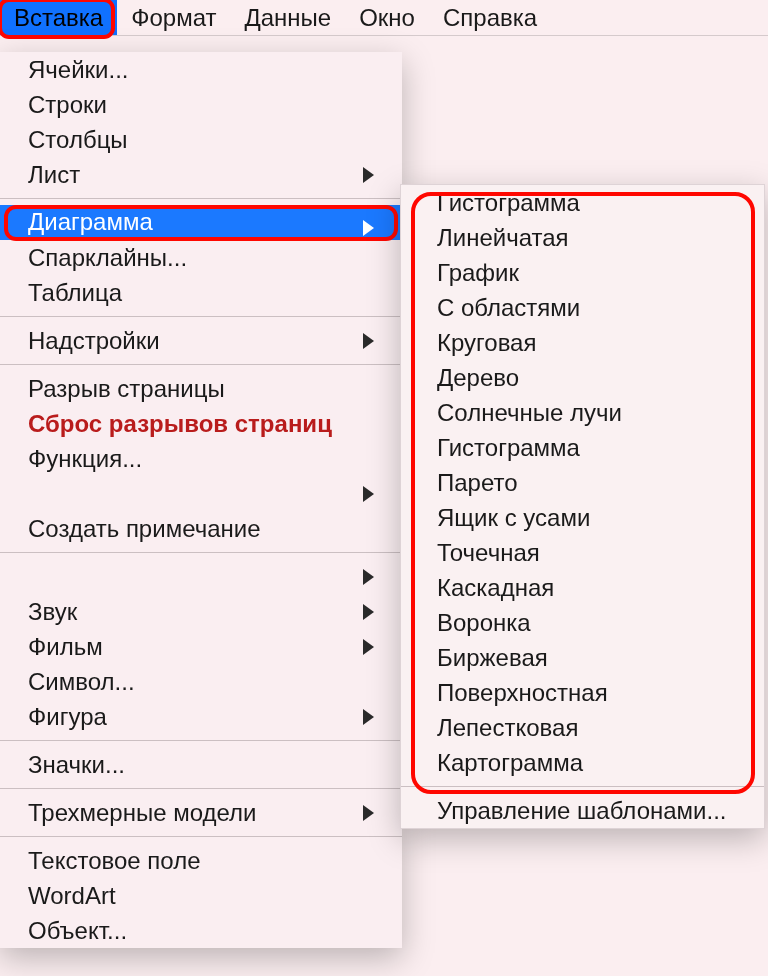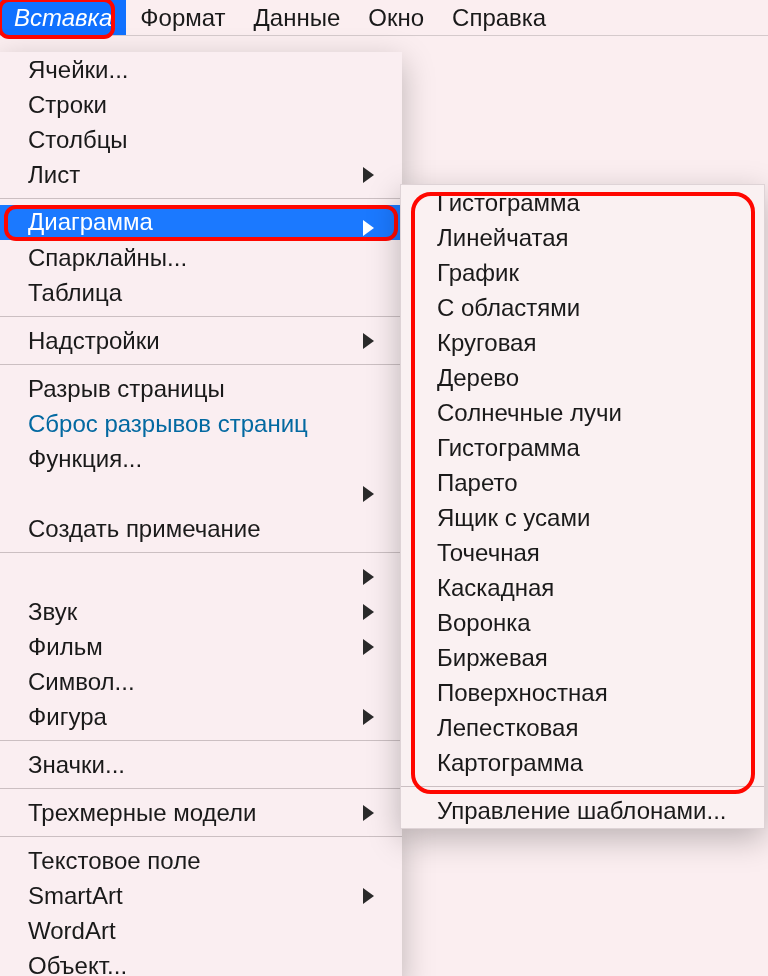--- a/index.html
+++ b/index.html
@@ -22,22 +22,21 @@
     }
     .menubar-item {
       padding: 4px 14px;
       display: flex;
       align-items: center;
       font-size: 24px;
       cursor: pointer;
     }
     .menubar-item.selected {
       background: #1071ff;
-      color: #ffffff;
-      font-style: italic;
+      color: #000000;
     }
     .red-ring-menubar {
       position: absolute;
       top: -2px;
       left: -2px;
       width: 117px;
       height: 41px;
       border: 4px solid #ff0700;
       border-radius: 11px;
       pointer-events: none;
@@ -57,22 +56,23 @@
       height: 35px;
       cursor: pointer;
       position: relative;
     }
     .menu-row.highlight {
       background: #1b79ff;
       color: #fff;
       align-items: flex-end;
     }
     .menu-row.disabled {
-      color: #0369a1;
+      color: #b91c1c;
       cursor: default;
+      font-weight: bold;
     }
     .menu-label { flex: 1; }
     .arrow {
       width: 0; height: 0;
       border-top: 8px solid transparent;
       border-bottom: 8px solid transparent;
       border-left: 11px solid #2a2a2a;
       margin-left: auto;
     }
     .menu-row.highlight .arrow { border-left-color: #fff; }
@@ -243,26 +243,20 @@
     <div class="rel-wrap">
       <div class="menu-row">
         <span class="menu-label">Трехмерные модели</span>
         <span class="arrow"></span>
       </div>
     </div>
     <div class="separator"></div>
     <div class="rel-wrap">
       <div class="menu-row">
         <span class="menu-label">Текстовое поле</span>
-      </div>
-    </div>
-    <div class="rel-wrap">
-      <div class="menu-row">
-        <span class="menu-label">SmartArt</span>
-        <span class="arrow"></span>
       </div>
     </div>
     <div class="rel-wrap">
       <div class="menu-row">
         <span class="menu-label">WordArt</span>
       </div>
     </div>
     <div class="rel-wrap">
       <div class="menu-row">
         <span class="menu-label">Объект...</span>

